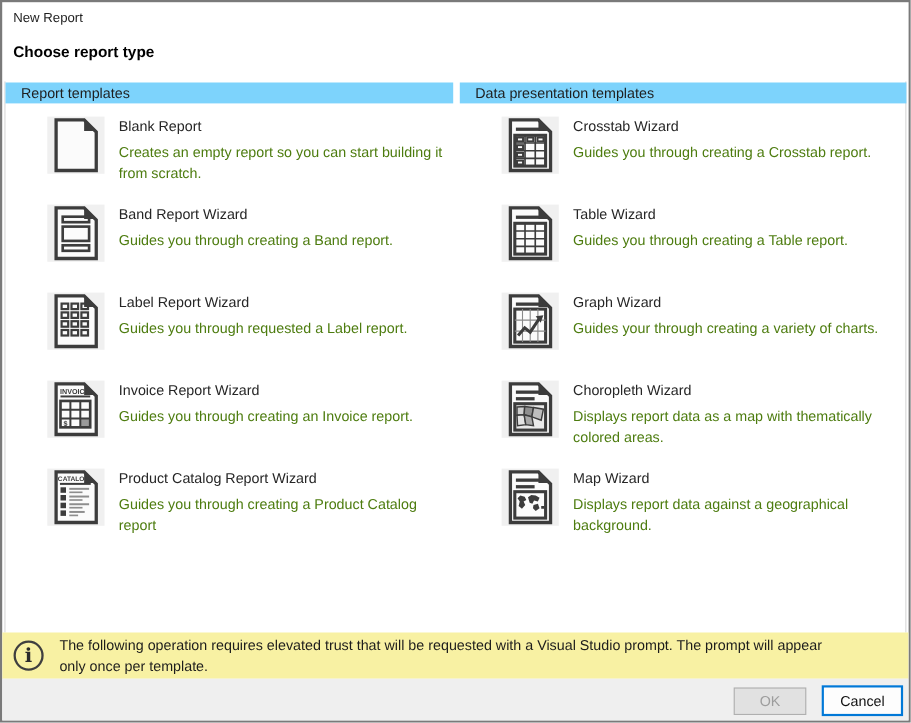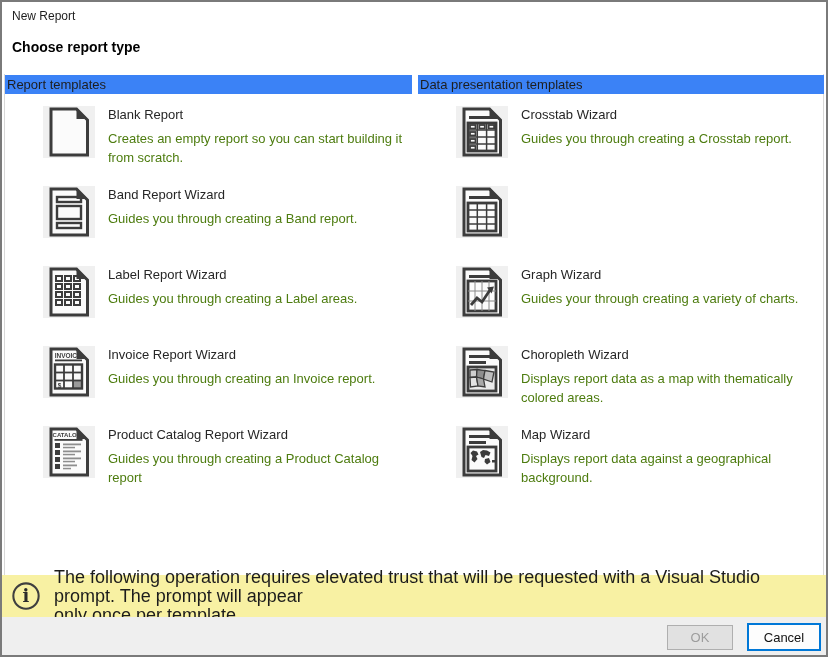--- a/index.html
+++ b/index.html
@@ -11,34 +11,34 @@
 
   .window-title { position:absolute; left:10px; top:7px; font-size:12px; color:#1E1E1E; }
   .heading { position:absolute; left:10px; top:37px; font-size:14px; font-weight:bold; color:#000; }
 
   .edge { position:absolute; width:1px; top:72px; height:501px; background:#D8D8D8; }
   .edge-left { left:2px; } .edge-right { left:821px; }
 
   .col { position:absolute; top:73px; width:407px; }
   .col-left { left:3px; } .col-right { left:416px; width:406px; }
 
-  .col-header { height:19px; background:#3b82f6; font-size:13px; line-height:19px;
-                padding-left:2px; color:#1E1E1E; }
+  .col-header { height:19px; background:#7dd3fc; font-size:13px; line-height:19px;
+                padding-left:14px; color:#1E1E1E; }
 
   .items { padding:12px 0 0 10px; }
   .item { display:flex; height:80px; align-items:flex-start;padding-left:28px; }
   .tile { width:52px; height:52px; flex:0 0 52px; background:#F0F0F0; display:block; }
   .item-text { margin-left:13px; width:332px; }
   .item-title { font-size:13px; line-height:17px; color:#262626; margin-bottom:6px; }
   .item-desc { font-size:13px; line-height:19px; color:#4d7c0f; white-space:pre-line; }
 
   .infobar { position:absolute; left:0; top:573px; width:824px; height:42px;
              background:#F8F1A3; display:flex; align-items:center; }
   .info-icon-wrap { margin-left:9px; flex:0 0 30px; height:30px; }
-  .info-text { margin-left:13px; font-size:18px; line-height:19px; color:#1C1C1C;
+  .info-text { margin-left:13px; font-size:13px; line-height:19px; color:#1C1C1C;
                white-space:pre-line; width:760px; }
 
   .footer { position:absolute; left:0; top:615px; width:824px; height:38px; background:#EFEFEF; }
   .btn { position:absolute; font-size:13px; font-family:"Liberation Sans", sans-serif;
          text-align:center; cursor:default; }
   .btn-ok { left:665px; top:8px; width:66px; height:25px; background:#E1E1E1;
             border:1px solid #AFAFAF; color:#9D9D9D; }
   .btn-cancel { left:745px; top:6px; width:74px; height:28px; background:#FDFDFD;
                 border:2px solid #0078D7; color:#111111; }
 
@@ -105,21 +105,21 @@
             <rect x="13" y="26" width="6" height="5"></rect>
               <rect x="22" y="26" width="6" height="5"></rect>
               <rect x="31" y="26" width="6" height="5"></rect>
             <rect x="13" y="34" width="6" height="5"></rect>
               <rect x="22" y="34" width="6" height="5"></rect>
               <rect x="31" y="34" width="6" height="5"></rect>
           </g>
         </svg>
         <div class="item-text">
           <div class="item-title">Label Report Wizard</div>
-          <div class="item-desc">Guides you through creating a Label areas.</div>
+          <div class="item-desc">Guides you through requested a Label report.</div>
         </div>
       </div>
 
       <div class="item">
         <svg class="tile" viewBox="0 0 52 52">
           <use href="#page"></use>
           <text x="25" y="12" text-anchor="middle" font-size="6.5" font-weight="bold" fill="#3C3C3C">INVOICE</text>
           <rect x="12" y="13.5" width="27" height="1.8" fill="#3C3C3C"></rect>
           <rect x="30" y="35" width="9" height="7.5" fill="#9A9A9A"></rect>
           <rect x="12" y="18.5" width="27" height="24" fill="none" stroke="#3C3C3C" stroke-width="2.4"></rect>
@@ -198,20 +198,24 @@
         <svg class="tile" viewBox="0 0 52 52">
           <use href="#page"></use>
           <rect x="13" y="10" width="25" height="3" fill="#3C3C3C"></rect>
           <rect x="12" y="17" width="28" height="28" fill="none" stroke="#3C3C3C" stroke-width="2.8"></rect>
           <line x1="21.3" y1="17" x2="21.3" y2="45" stroke="#3C3C3C" stroke-width="1.5"></line>
           <line x1="30.6" y1="17" x2="30.6" y2="45" stroke="#3C3C3C" stroke-width="1.5"></line>
           <line x1="12" y1="24" x2="40" y2="24" stroke="#3C3C3C" stroke-width="1.5"></line>
           <line x1="12" y1="31" x2="40" y2="31" stroke="#3C3C3C" stroke-width="1.5"></line>
           <line x1="12" y1="38" x2="40" y2="38" stroke="#3C3C3C" stroke-width="1.5"></line>
         </svg>
+        <div class="item-text">
+          <div class="item-title">Table Wizard</div>
+          <div class="item-desc">Guides you through creating a Table report.</div>
+        </div>
       </div>
 
       <div class="item">
         <svg class="tile" viewBox="0 0 52 52">
           <use href="#page"></use>
           <rect x="13" y="9" width="24" height="3" fill="#3C3C3C"></rect>
           <rect x="12" y="15" width="28" height="30" fill="none" stroke="#3C3C3C" stroke-width="2.8"></rect>
           <g stroke="#8A8A8A" stroke-width="1">
             <line x1="19" y1="15" x2="19" y2="45"></line>
               <line x1="26" y1="15" x2="26" y2="45"></line>

